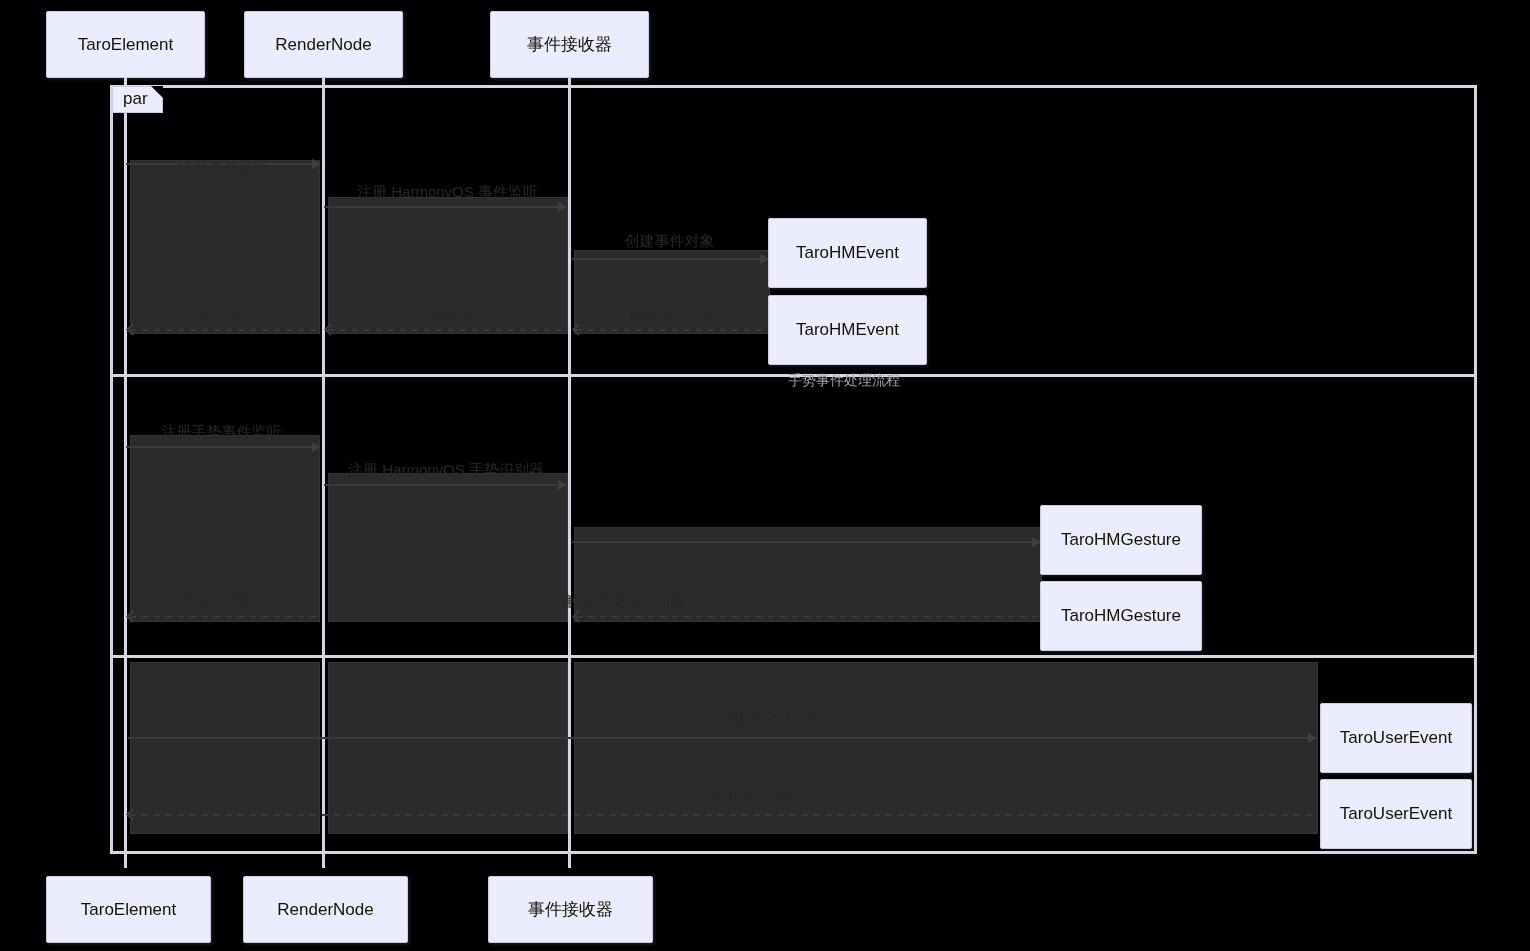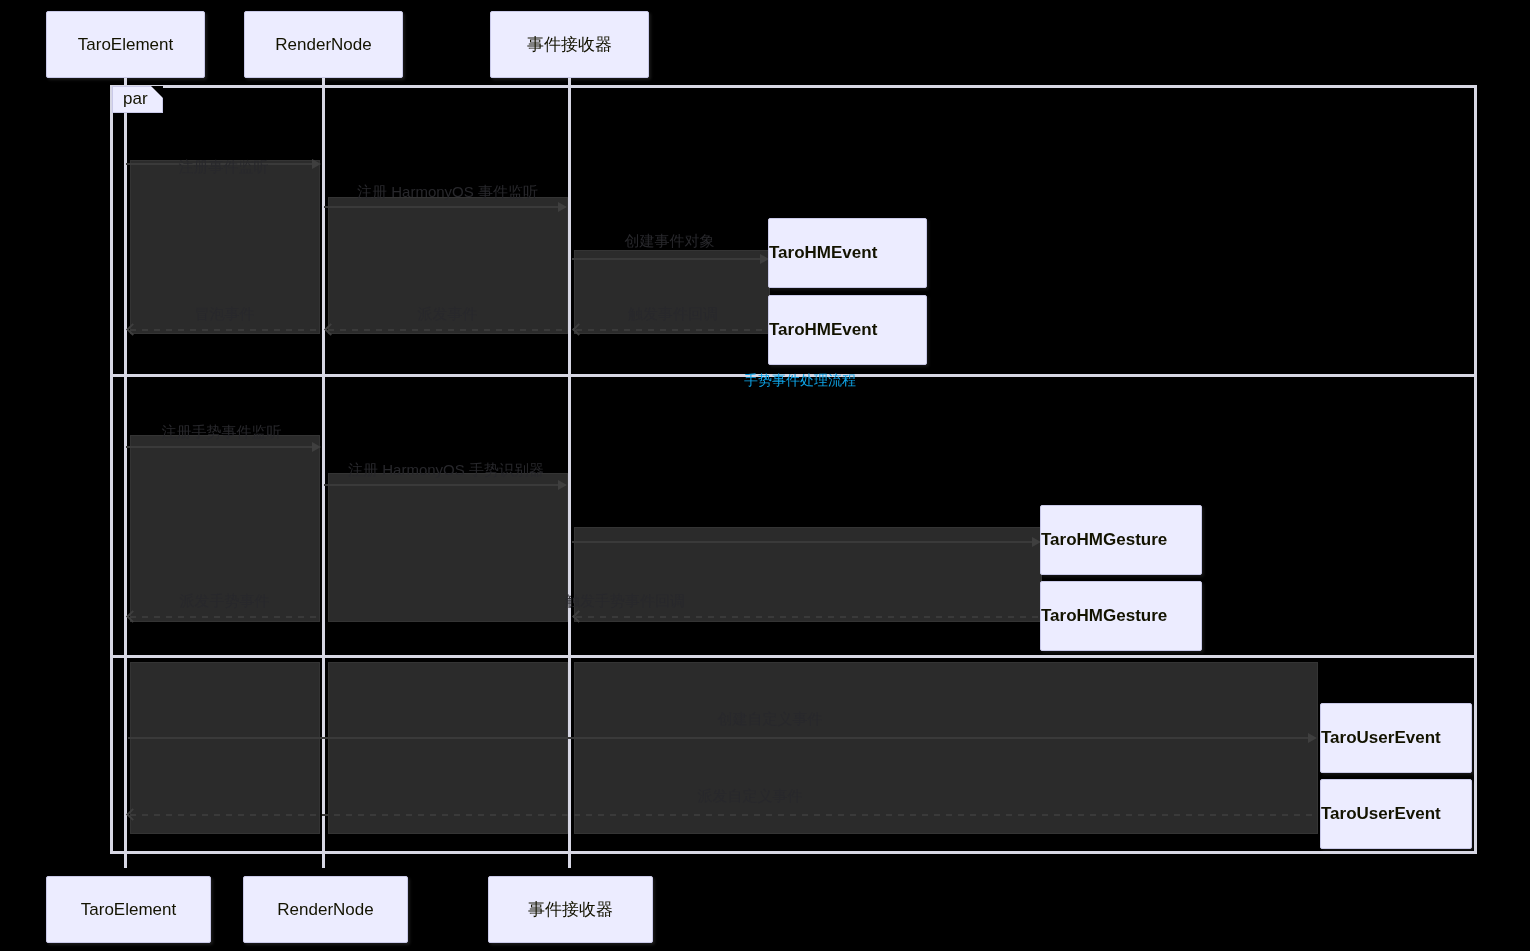--- a/index.html
+++ b/index.html
@@ -50,23 +50,23 @@
     line-height:20px;
   }
   .frame-label::after{
     content:"";position:absolute;right:-1px;top:-1px;
     border-left:12px solid transparent;
     border-top:12px solid #000;
     transform:none;
   }
   .section-title{
     position:absolute;
-    color:#0ea5e9;
+    color:#a3a3a3;
     font-size:14px;
-    text-align:center;
+    text-align:right;
     z-index:5;
     white-space:nowrap;
   }
 
   
   .activation{
     position:absolute;
     background:#2b2b2b;
     border:1px solid #343434;
     z-index:3;
@@ -100,24 +100,23 @@
   }
 
   
   .objbox{
     position:absolute;
     background:#ECECFF;
     border:1px solid #C9C9E8;
     border-radius:2px;
     color:#131300;
     font-size:17px;
-    display:flex;align-items:center;
+    display:flex;align-items:center;justify-content:center;
     box-shadow:2px 2px 3px rgba(255,255,255,0.08);
     z-index:6;
-    font-weight:bold;
   }
 
   
   .wm{
     position:absolute;white-space:nowrap;z-index:20;
     font-family:"DejaVu Sans",sans-serif;
   }
   .wm-jj{
     left:1162px;top:893px;font-size:25px;color:#cfcfcf;opacity:.95;
     text-shadow:0 0 2px #000;

